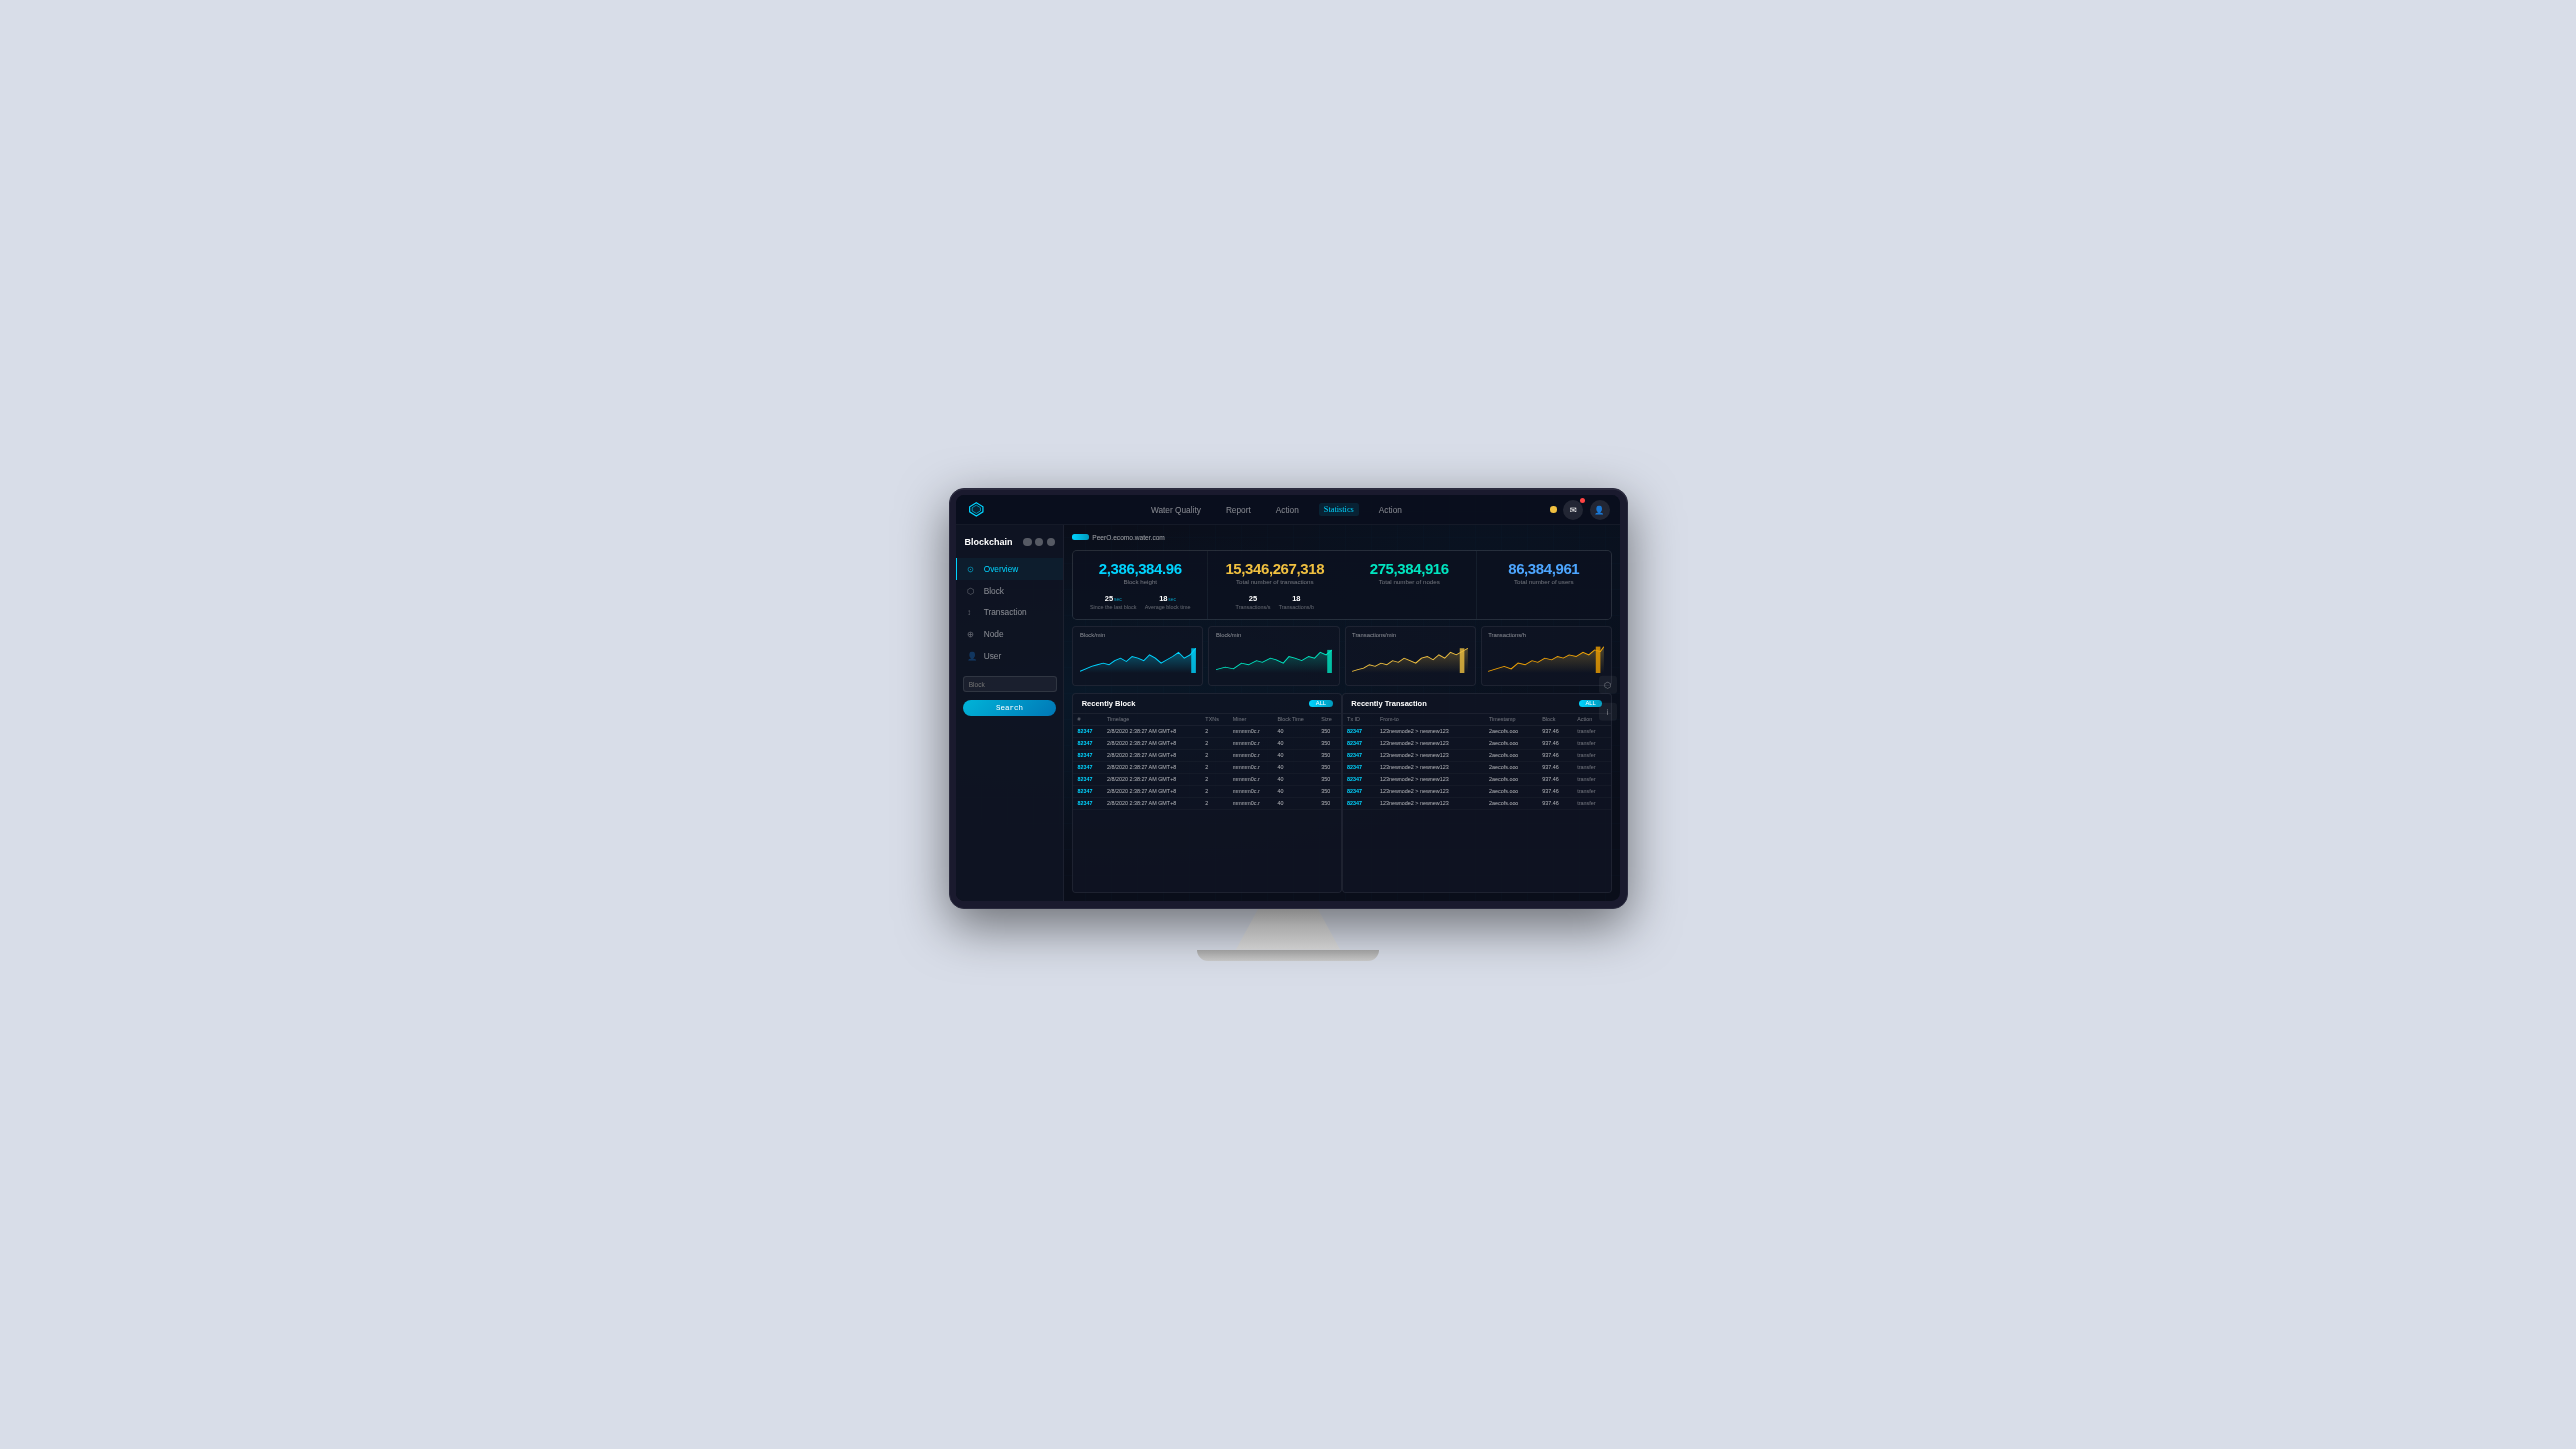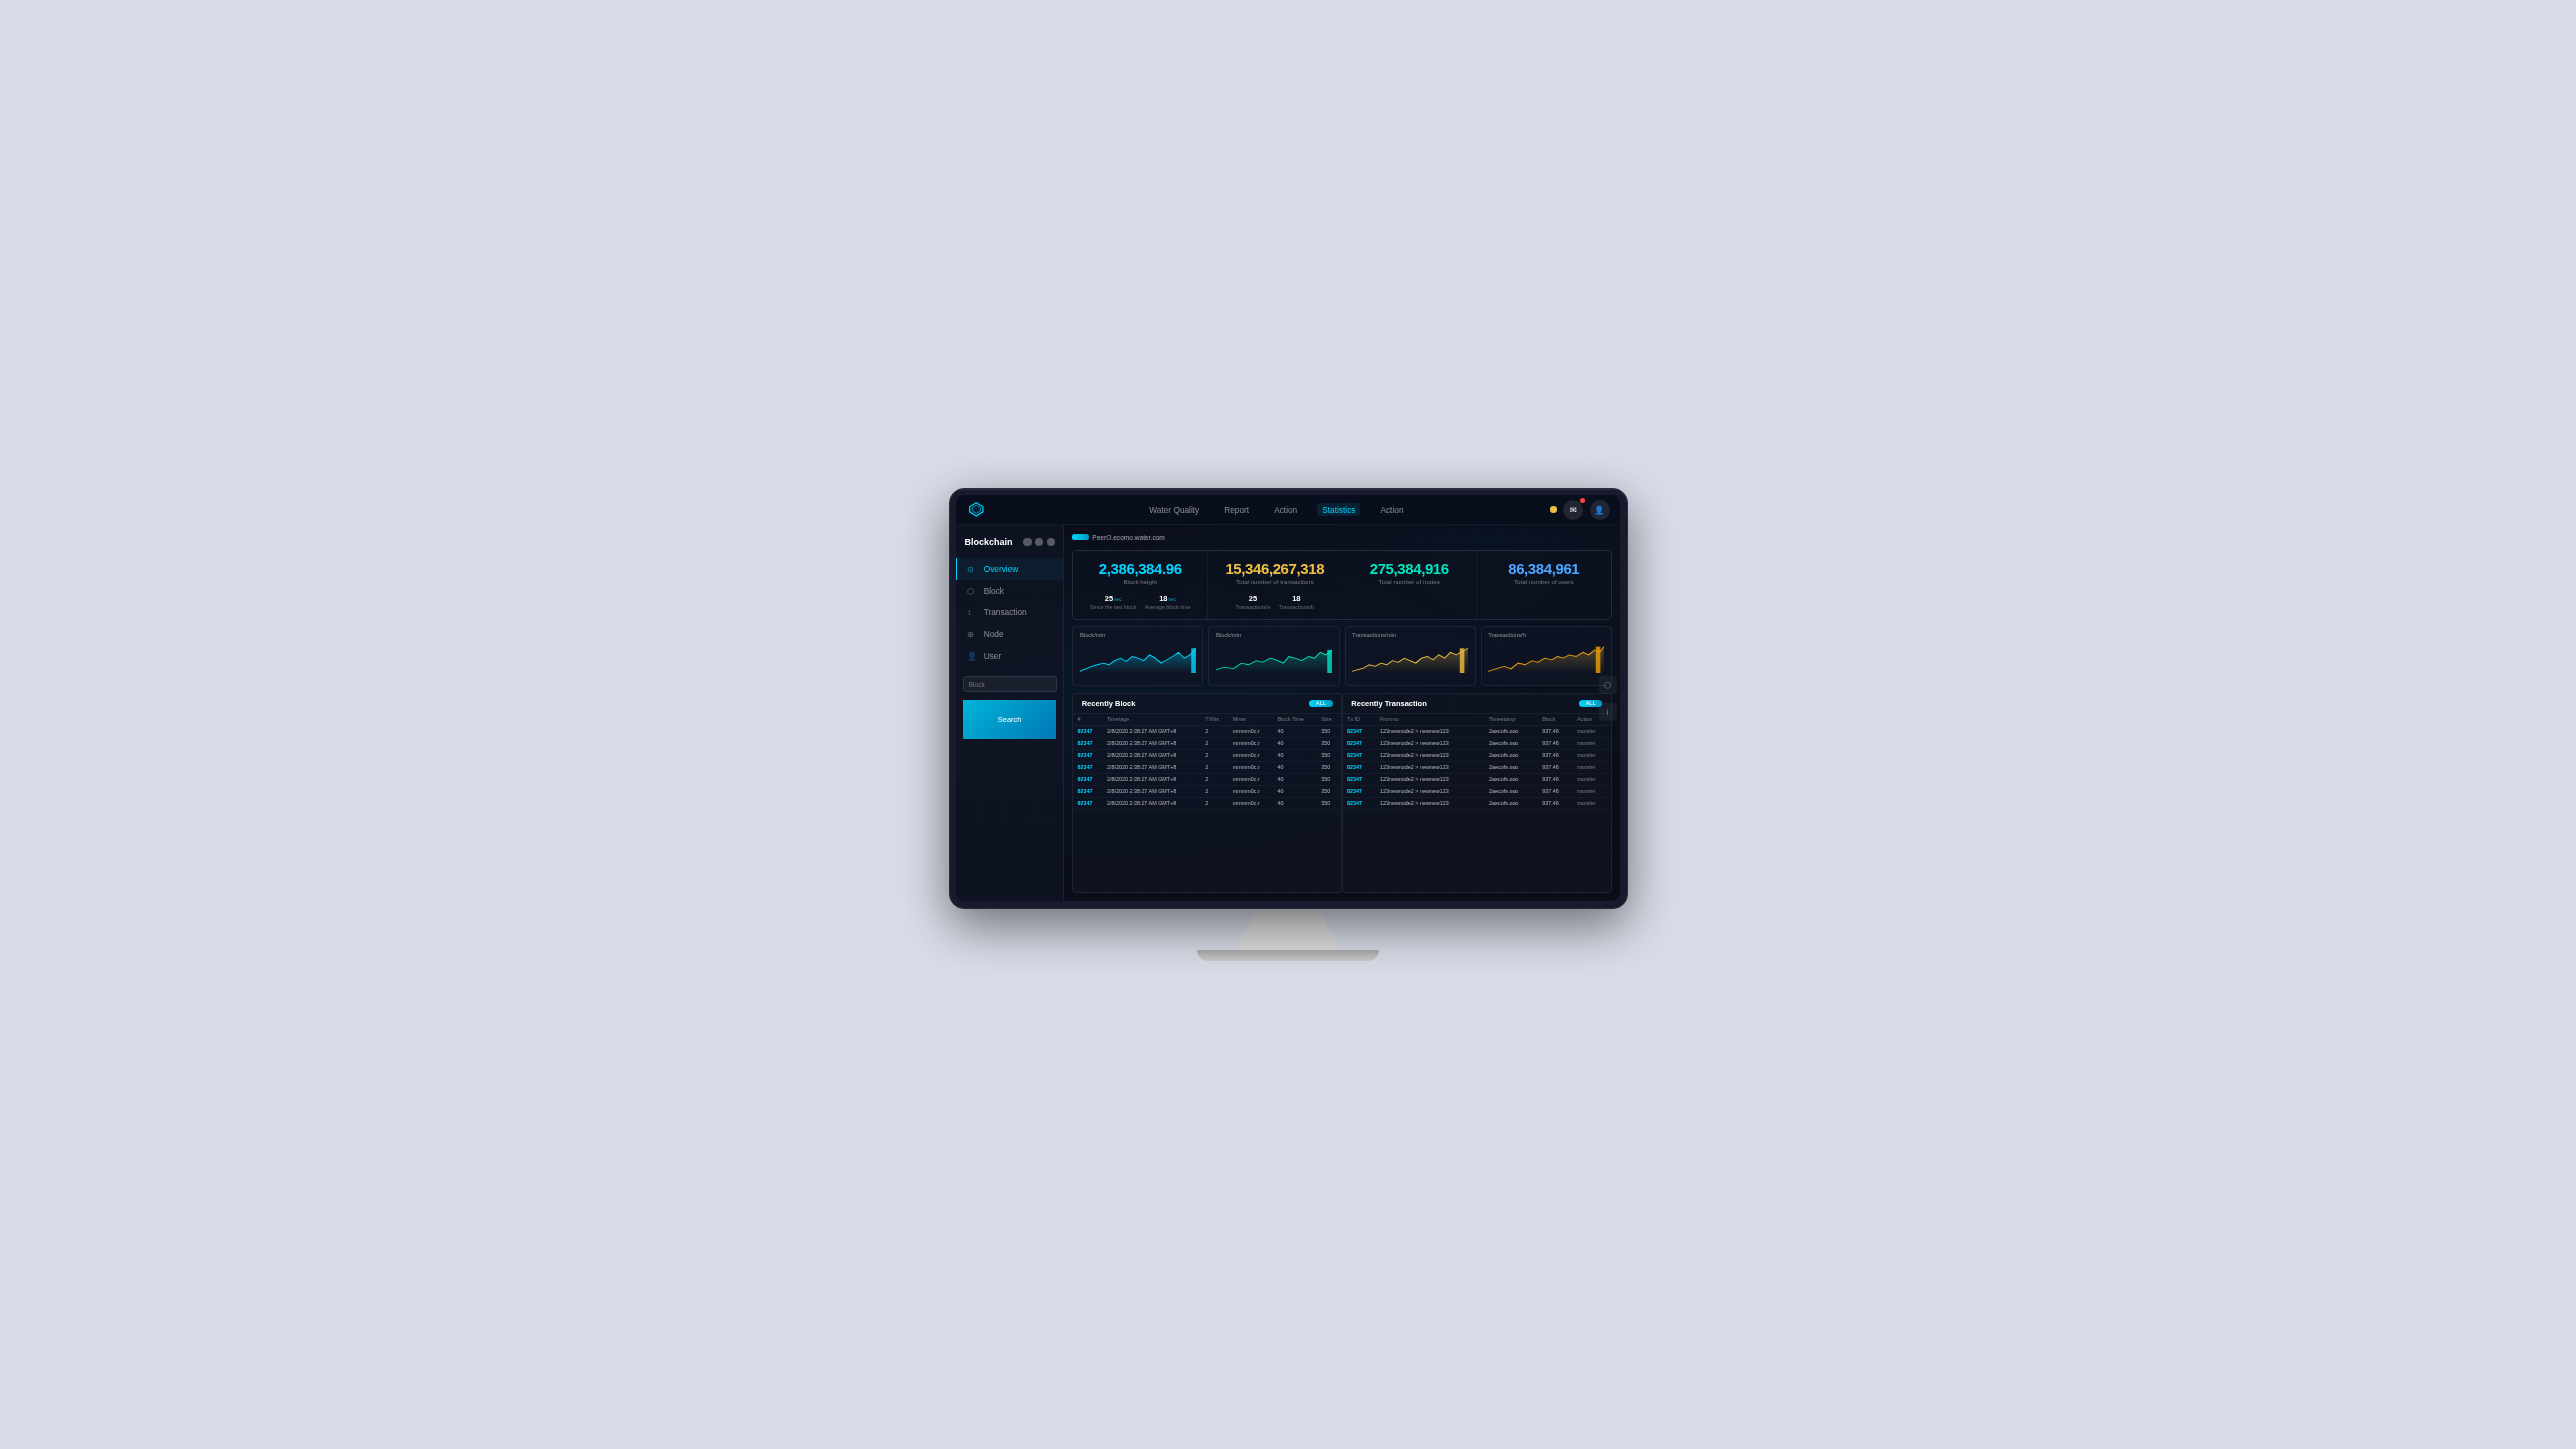--- a/index.html
+++ b/index.html
@@ -76,20 +76,21 @@
     .nav-link {
       color: rgba(255,255,255,0.5);
       font-size: 8.3px;
       cursor: pointer;
       padding: 1.7px 5px;
       border-radius: 2.5px;
     }
     .nav-link.active {
       color: #00d4ff;
       background: rgba(0,212,255,0.1);
+      font-family: Liberation Serif, serif;
     }
     .nav-right {
       display: flex;
       align-items: center;
       gap: 6.6px;
     }
     .nav-icon-btn {
       width: 20px;
       height: 20px;
       border-radius: 50%;
@@ -184,25 +185,26 @@
       color: rgba(255,255,255,0.4);
       font-size: 6.6px;
       padding: 3.3px 5px;
       outline: none;
     }
     .search-btn {
       width: calc(100% - 13.2px);
       margin: 5px 6.6px;
       background: linear-gradient(135deg, #00b4d8, #0077b6);
       border: none;
-      border-radius: 0;
+      border-radius: 8px;
       color: #fff;
       font-size: 7.5px;
-      padding: 15px;
+      padding: 4px;
       cursor: pointer;
+      font-family: Liberation Mono, monospace;
     }
 
     
     .content-area {
       flex: 1;
       overflow: hidden;
       padding: 8.3px;
       display: flex;
       flex-direction: column;
       gap: 6.6px;

